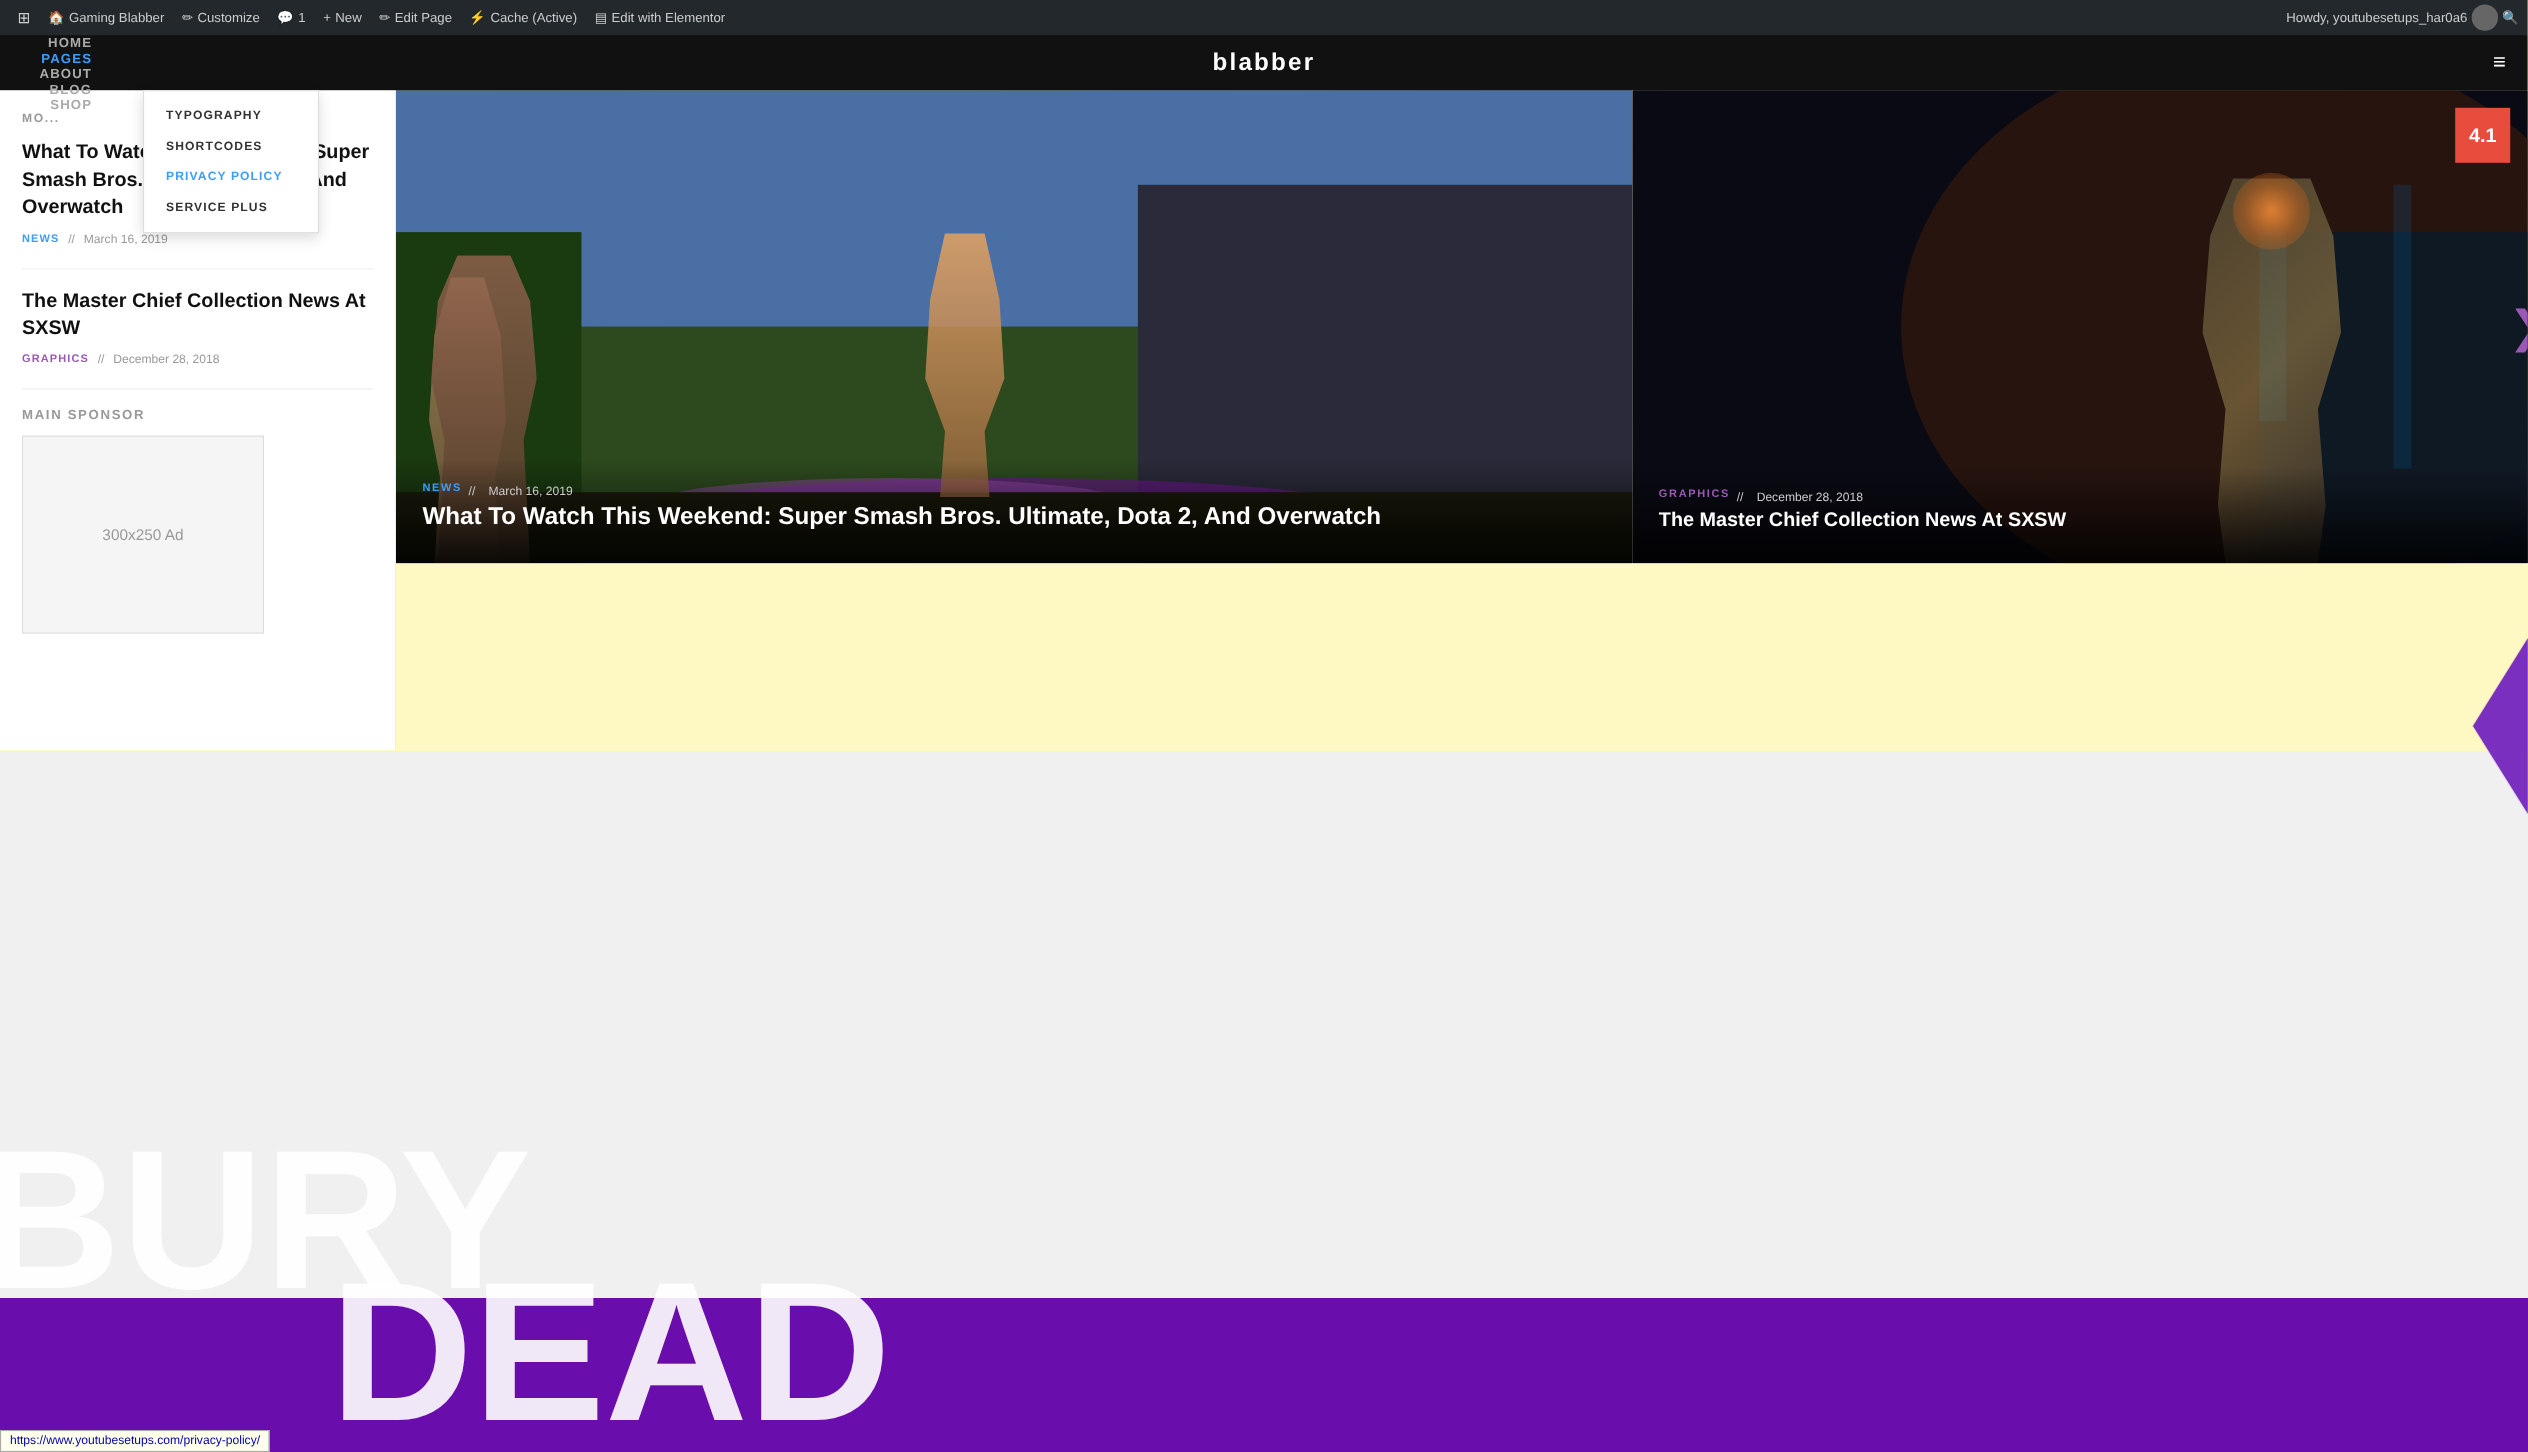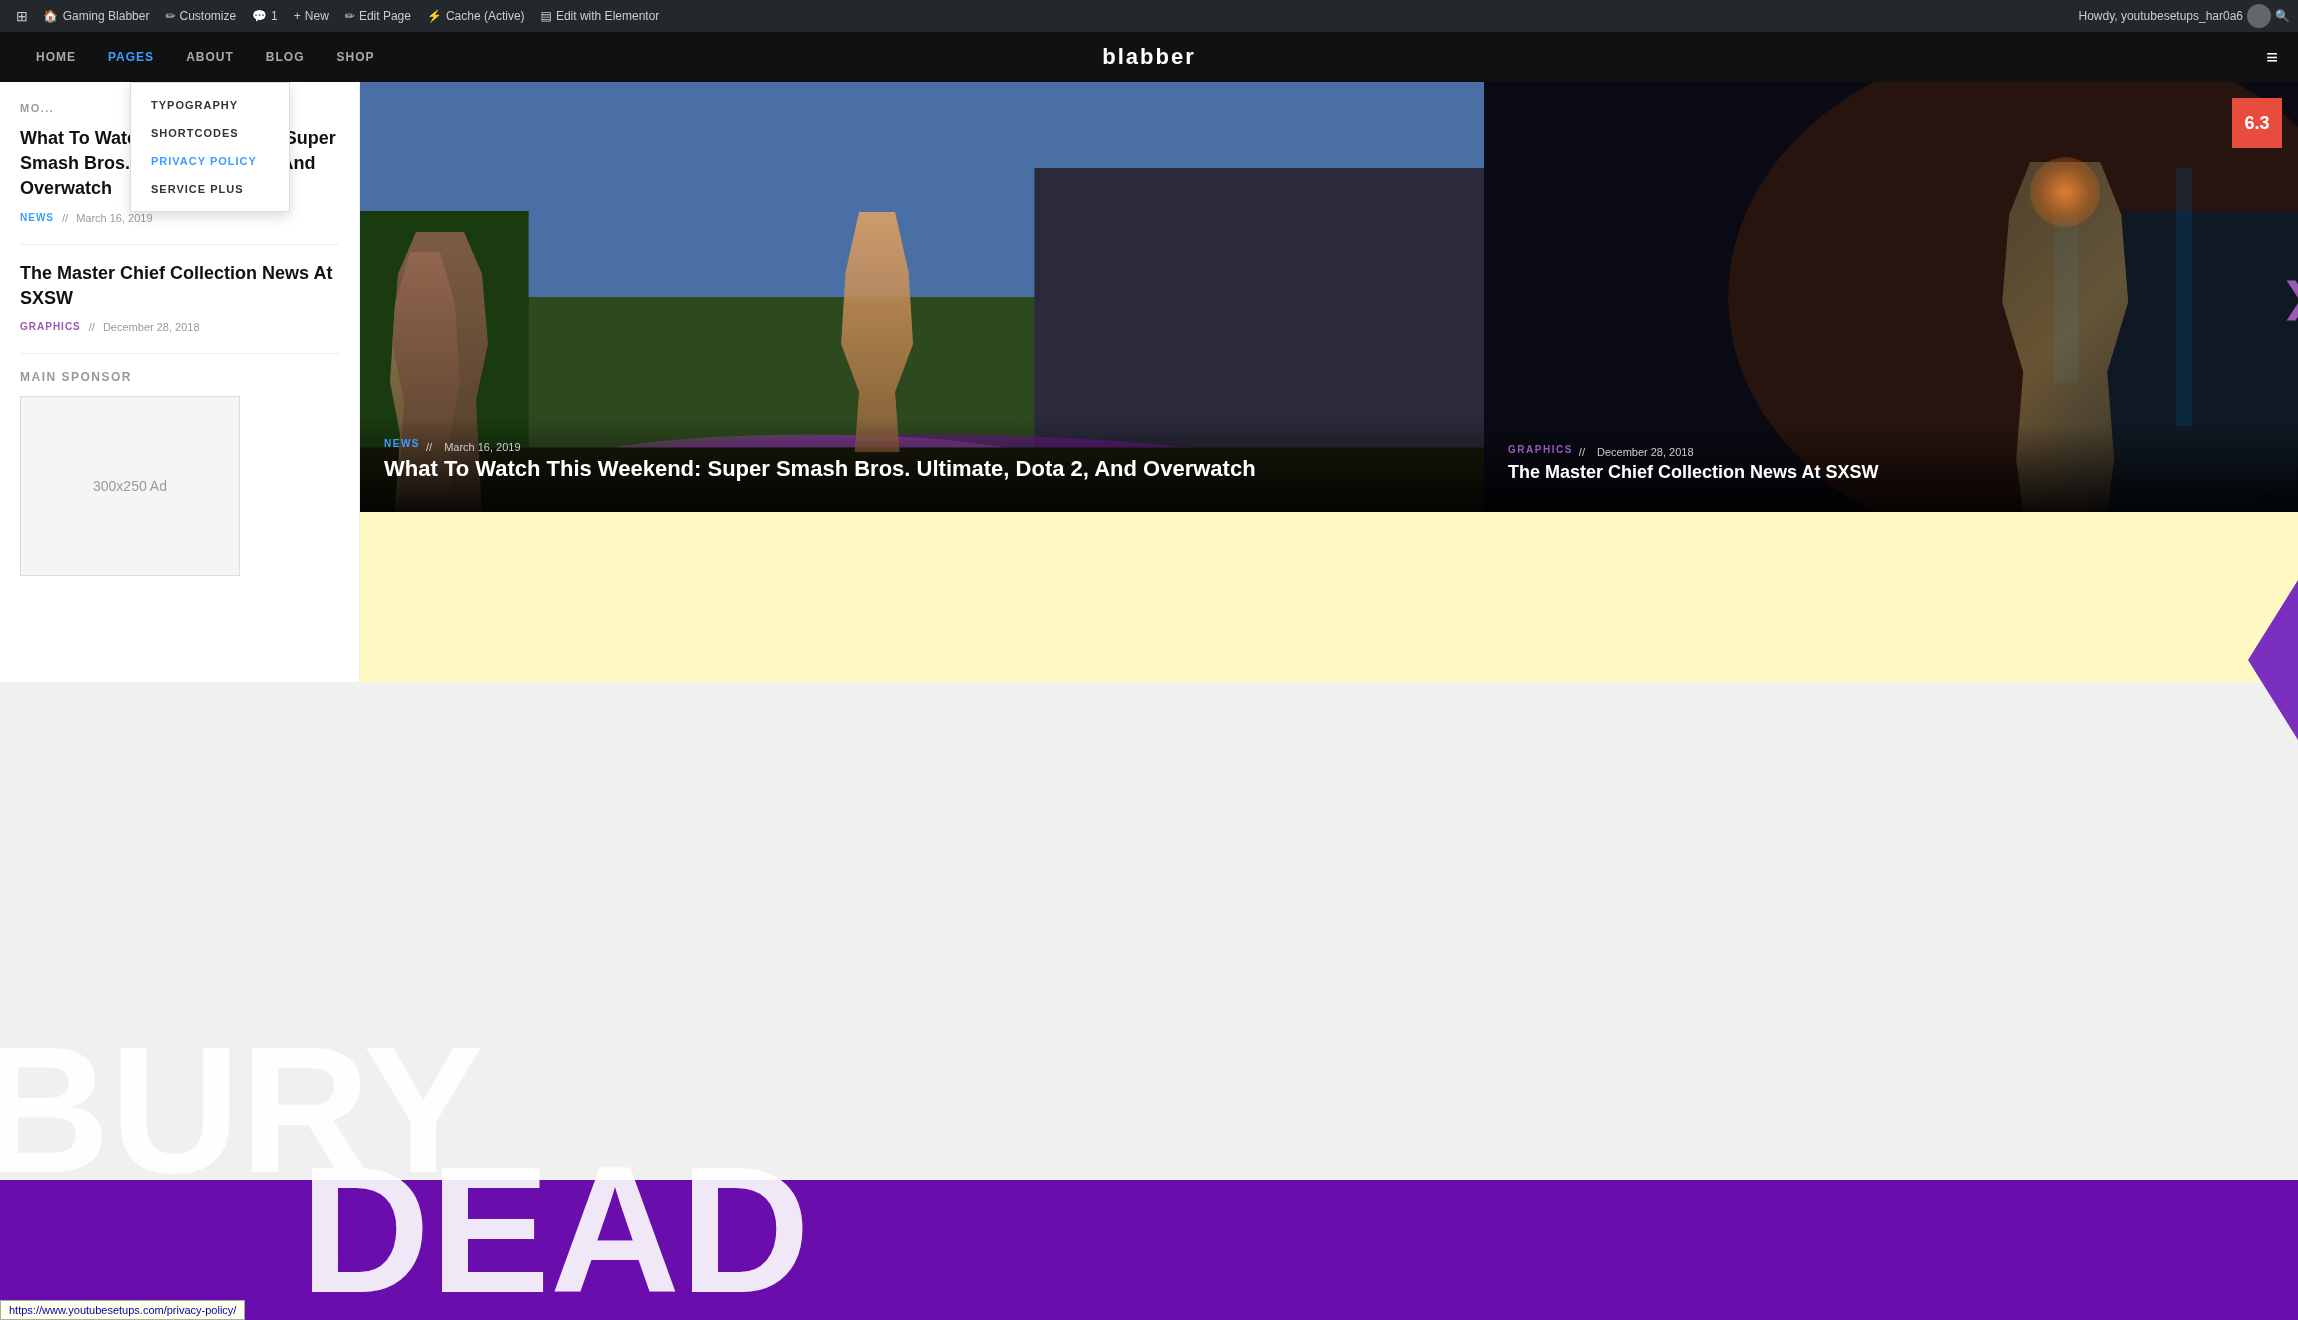--- a/index.html
+++ b/index.html
@@ -46,20 +46,21 @@
       align-items: center;
       padding: 0 20px;
       position: relative;
       z-index: 900;
     }
     .nav-links {
       display: flex;
       align-items: flex-end;
       gap: 0;
       height: 100%;
+      flex-direction: column;
     }
     .nav-link {
       color: #aaa;
       text-decoration: none;
       font-size: 12px;
       font-weight: 700;
       letter-spacing: 1px;
       text-transform: uppercase;
       padding: 0 16px;
       height: 100%;
@@ -561,21 +562,21 @@
             <span class="slide-tag">NEWS</span>
             <span style="color:#ccc;font-size:11px;">//</span>
             <span class="slide-date">March 16, 2019</span>
           </div>
           <div class="slide-title">What To Watch This Weekend: Super Smash Bros. Ultimate, Dota 2, And Overwatch</div>
         </div>
       </div>
 
       <div class="slide-secondary">
 
-        <div class="rating-badge">6.3</div>
+        <div class="rating-badge">4.1</div>
         <div class="slide-secondary-bg">
           <svg width="100%" height="100%" style="position:absolute;inset:0;">
 
             <rect width="100%" height="100%" fill="#0a0a14"></rect>
 
             <ellipse cx="70%" cy="50%" rx="40%" ry="60%" fill="#3a1a0a" opacity="0.6"></ellipse>
 
             <rect x="70%" y="30%" width="30%" height="70%" fill="#0a1a2a" opacity="0.8"></rect>
             <rect x="70%" y="30%" width="3%" height="40%" fill="#00aaff" opacity="0.3"></rect>
             <rect x="85%" y="20%" width="2%" height="60%" fill="#0066aa" opacity="0.2"></rect>

